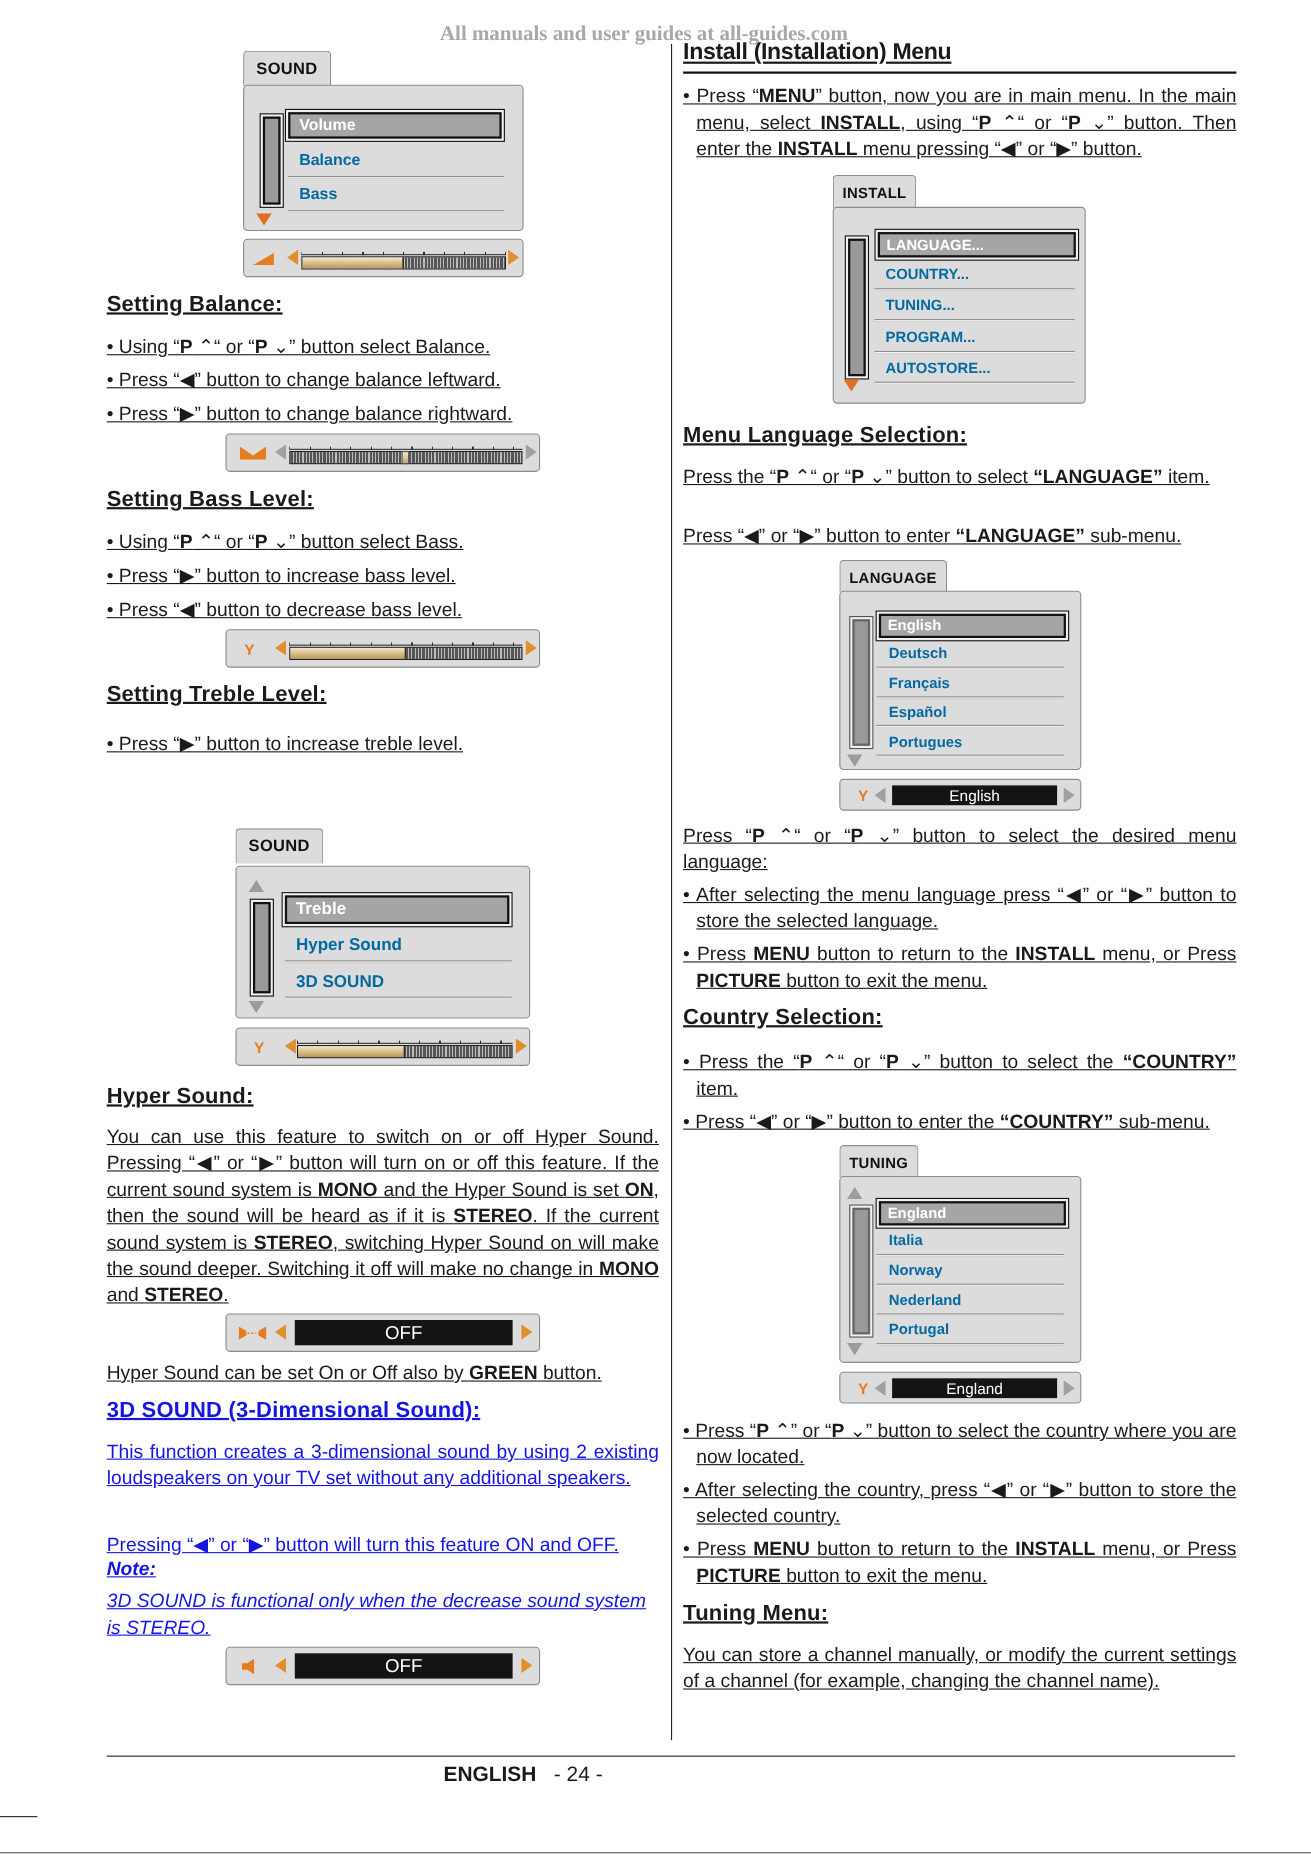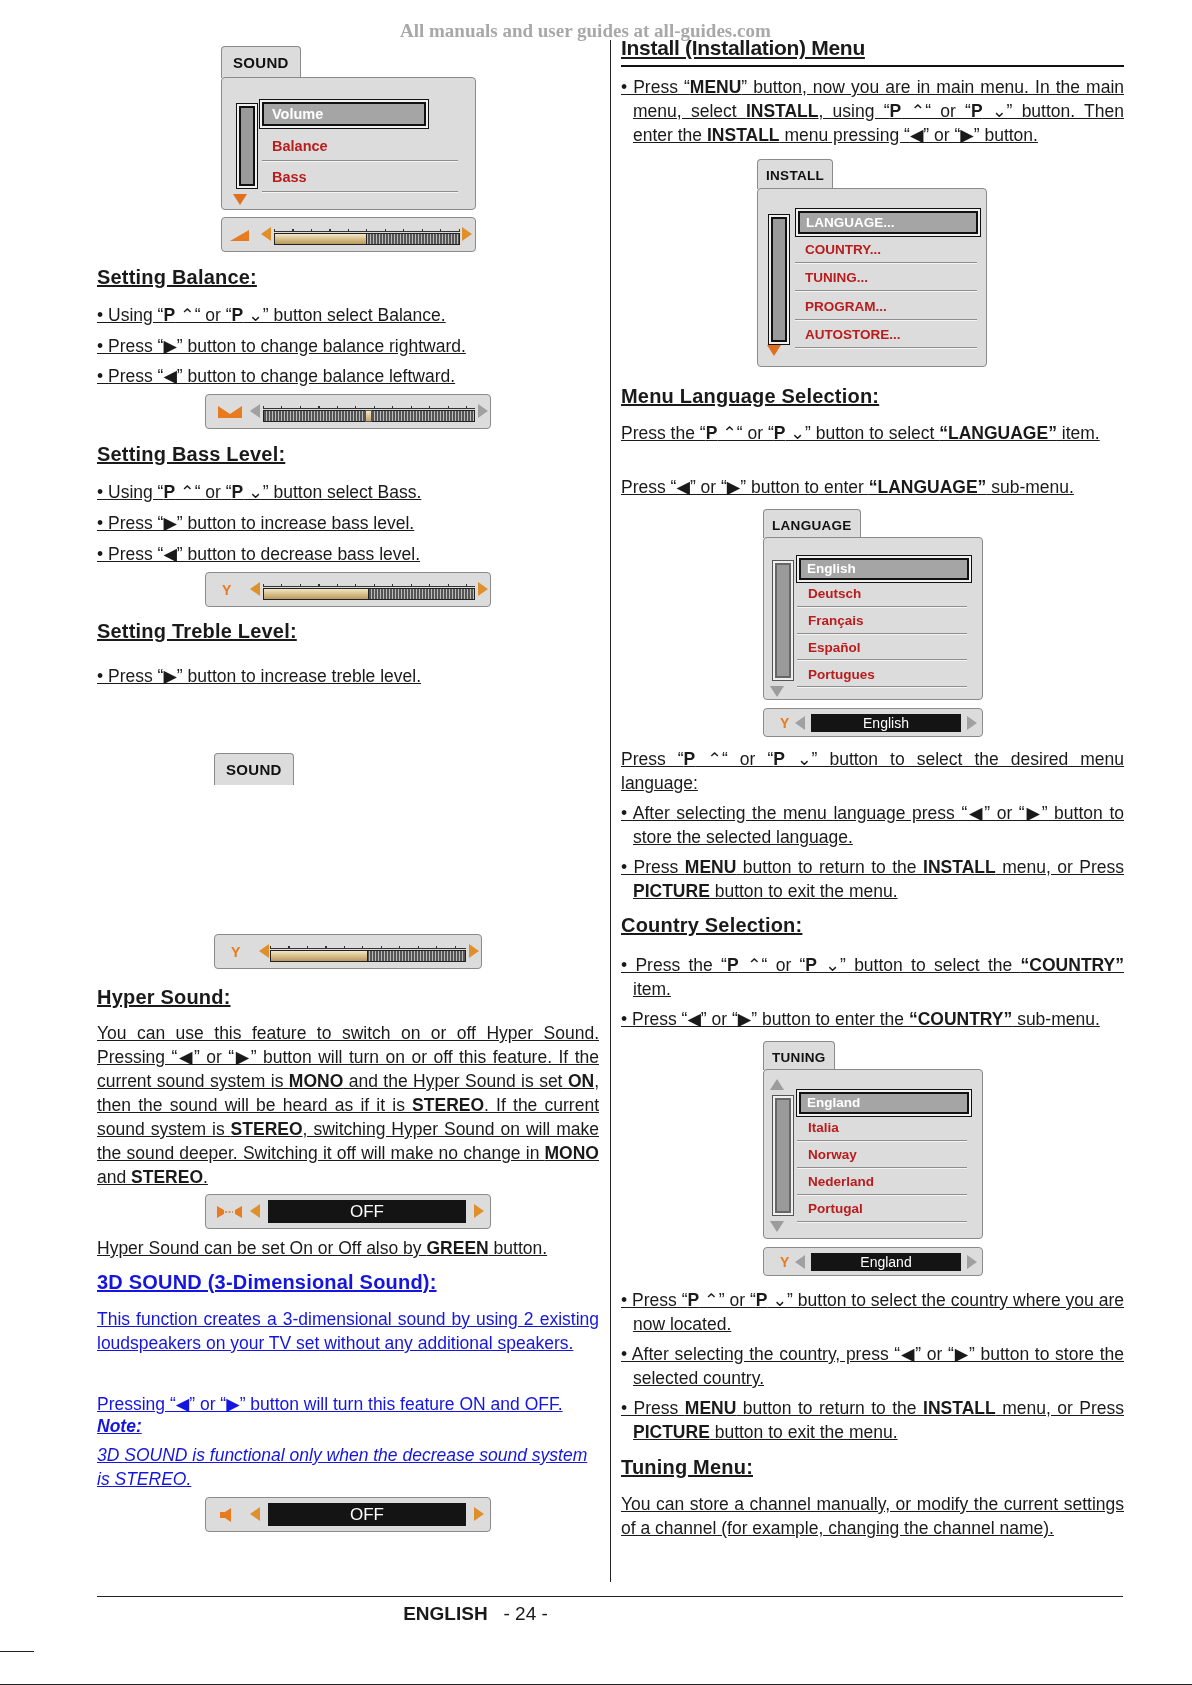--- a/index.html
+++ b/index.html
@@ -19,21 +19,21 @@
   .just { text-align: justify; }
   .bullet { padding-left: 12px; text-indent: -12px; }
   .blue { color: #1515e0; }
   .ital { font-style: italic; }
 
   
   .menu { position: absolute; }
   .menu .tab { position: absolute; left: 0; top: 0; height: 32px; background: #dcdcdc; border: 1px solid #8a8a8a; border-bottom: none; border-radius: 4px 4px 0 0; font-weight: bold; font-size: 15px; padding: 7px 11px 0 11px; color: #111; letter-spacing: 0.3px; }
   .menu .panel { position: absolute; left: 0; background: #dcdcdc; border: 1px solid #8a8a8a; border-radius: 4px; }
   .menu .rail { position: absolute; width: 16px; background: #9a9a9a; border: 2px solid #111; box-shadow: 0 0 0 2px #f0f0f0, 0 0 0 3px #111; }
-  .menu .item { position: absolute; font-weight: bold; font-size: 14.5px; color: #b91c1c; }
+  .menu .item { position: absolute; font-weight: bold; font-size: 14.5px; color: #0369a1; }
   .menu .item.sel { background: #a5a5a5; color: #fff; border: 2px solid #111; box-shadow: 0 0 0 2px #f0f0f0, 0 0 0 3px #111; padding-left: 8px; }
   .menu .sep { position: absolute; height: 2px; background: #8d8d8d; border-bottom: 1px solid #f4f4f4; }
   .tri-down { position: absolute; width: 0; height: 0; border-left: 7px solid transparent; border-right: 7px solid transparent; border-top: 11px solid #e07020; }
   .tri-down.grey { border-top-color: #9c9c9c; }
   .tri-up { position: absolute; width: 0; height: 0; border-left: 7px solid transparent; border-right: 7px solid transparent; border-bottom: 11px solid #9c9c9c; }
 
   .bar { position: absolute; height: 35px; background: #dcdcdc; border: 1px solid #8a8a8a; border-radius: 4px; }
   .bar .icon { position: absolute; top: 9px; color: #e87a20; font-size: 14px; font-weight: bold; }
   .bar .larr, .bar .rarr { position: absolute; top: 9px; width: 0; height: 0; border-top: 7px solid transparent; border-bottom: 7px solid transparent; }
   .bar .larr { border-right: 10px solid #a0a0a0; }
@@ -50,21 +50,21 @@
 </head>
 <body>
 
 <div class="watermark">All manuals and user guides at all-guides.com</div>
 <div class="col-divider"></div>
 
 <div class="menu" style="left:221px; top:46px; width:255px; height:210px;">
   <div class="tab">SOUND</div>
   <div class="panel" style="top:31px; width:255px; height:133px;">
     <div class="rail" style="left:17px; top:28px; height:80px;"></div>
-    <div class="item sel" style="left:40px; top:24px; width:164px; height:24px; line-height:20px;">Volume</div>
+    <div class="item sel" style="left:40px; top:24px; width:194px; height:24px; line-height:20px;">Volume</div>
     <div class="item" style="left:50px; top:60px;">Balance</div>
     <div class="sep" style="left:40px; top:82px; width:196px;"></div>
     <div class="item" style="left:50px; top:91px;">Bass</div>
     <div class="sep" style="left:40px; top:113px; width:196px;"></div>
     <div class="tri-down" style="left:11px; top:116px;"></div>
   </div>
   <div class="bar" style="top:171px; width:255px;">
     <svg class="icon" style="left:8px; top:10px;" width="20" height="14">
         <polygon points="0,13 19,13 19,2" fill="#e87a20"></polygon>
       </svg>
@@ -73,22 +73,22 @@
     <div class="track" style="left:52px; width:186px;">
       <div class="fill" id="vol-fill" style="width: 50%;"></div>
     </div>
     <div class="rarr or" style="left:240px;"></div>
   </div>
 </div>
 
 <div class="abs h" style="left:97px; top:266px;">Setting Balance:</div>
 <div class="abs p" style="left:97px; top:303px; width:500px;">
   <div><span>• Using “</span><b>P</b><span> ⌃“ or “</span><b>P</b><span> ⌄” button select Balance.</span></div>
+  <div style="margin-top:6px;">• Press “◀” button to change balance leftward.</div>
   <div style="margin-top:7px;">• Press “▶” button to change balance rightward.</div>
-  <div style="margin-top:6px;">• Press “◀” button to change balance leftward.</div>
 </div>
 <div class="bar" style="left:205px; top:394px; width:286px;">
   <svg class="icon" style="left:12px; top:11px;" width="24" height="12">
       <polygon points="0,0 12,8 24,0 24,12 0,12" fill="#e87a20"></polygon>
     </svg>
   <div class="larr" style="left:44px;"></div>
   <div class="ticks" style="left:57px; width:212px;"></div>
   <div class="track" style="left:57px; width:212px;">
     <div class="knob" id="bal-knob" style="left: calc(50% - 4px);"></div>
   </div>
@@ -111,20 +111,30 @@
   <div class="rarr or" style="left:272px;"></div>
 </div>
 
 <div class="abs h" style="left:97px; top:620px;">Setting Treble Level:</div>
 <div class="abs p" style="left:97px; top:657px; width:500px;">
   <div style="margin-top:7px;">• Press “▶” button to increase treble level.</div>
 </div>
 
 <div class="menu" style="left:214px; top:753px; width:268px; height:218px;">
   <div class="tab">SOUND</div>
+  <div class="panel" style="top:34px; width:268px; height:139px;">
+    <div class="tri-up" style="left:11px; top:12px;"></div>
+    <div class="rail" style="left:15px; top:32px; height:83px;"></div>
+    <div class="item sel" style="left:44px; top:26px; width:204px; height:26px; line-height:22px; font-size:15.5px;">Treble</div>
+    <div class="item" style="left:54px; top:63px; font-size:15.5px;">Hyper Sound</div>
+    <div class="sep" style="left:44px; top:85px; width:206px;"></div>
+    <div class="item" style="left:54px; top:96px; font-size:15.5px;">3D SOUND</div>
+    <div class="sep" style="left:44px; top:118px; width:206px;"></div>
+    <div class="tri-down grey" style="left:11px; top:122px;"></div>
+  </div>
   <div class="bar" style="top:181px; width:268px;">
     <span class="icon" style="left:16px;">Y</span>
     <div class="larr or" style="left:44px;"></div>
     <div class="ticks" style="left:55px; width:196px;"></div>
     <div class="track" style="left:55px; width:196px;">
       <div class="fill" id="treble-fill" style="width: 50%;"></div>
     </div>
     <div class="rarr or" style="left:254px;"></div>
   </div>
 </div>

